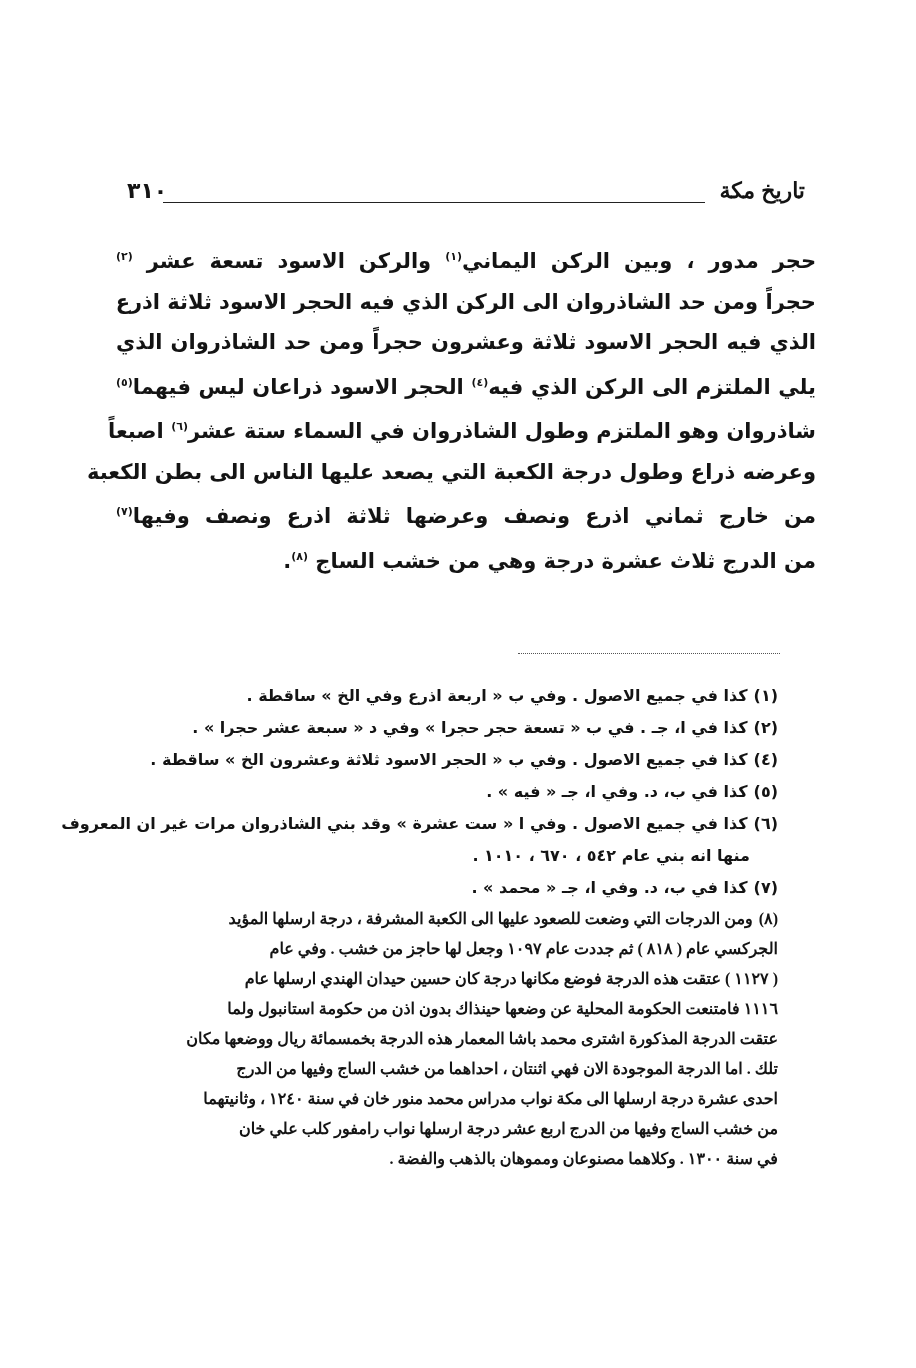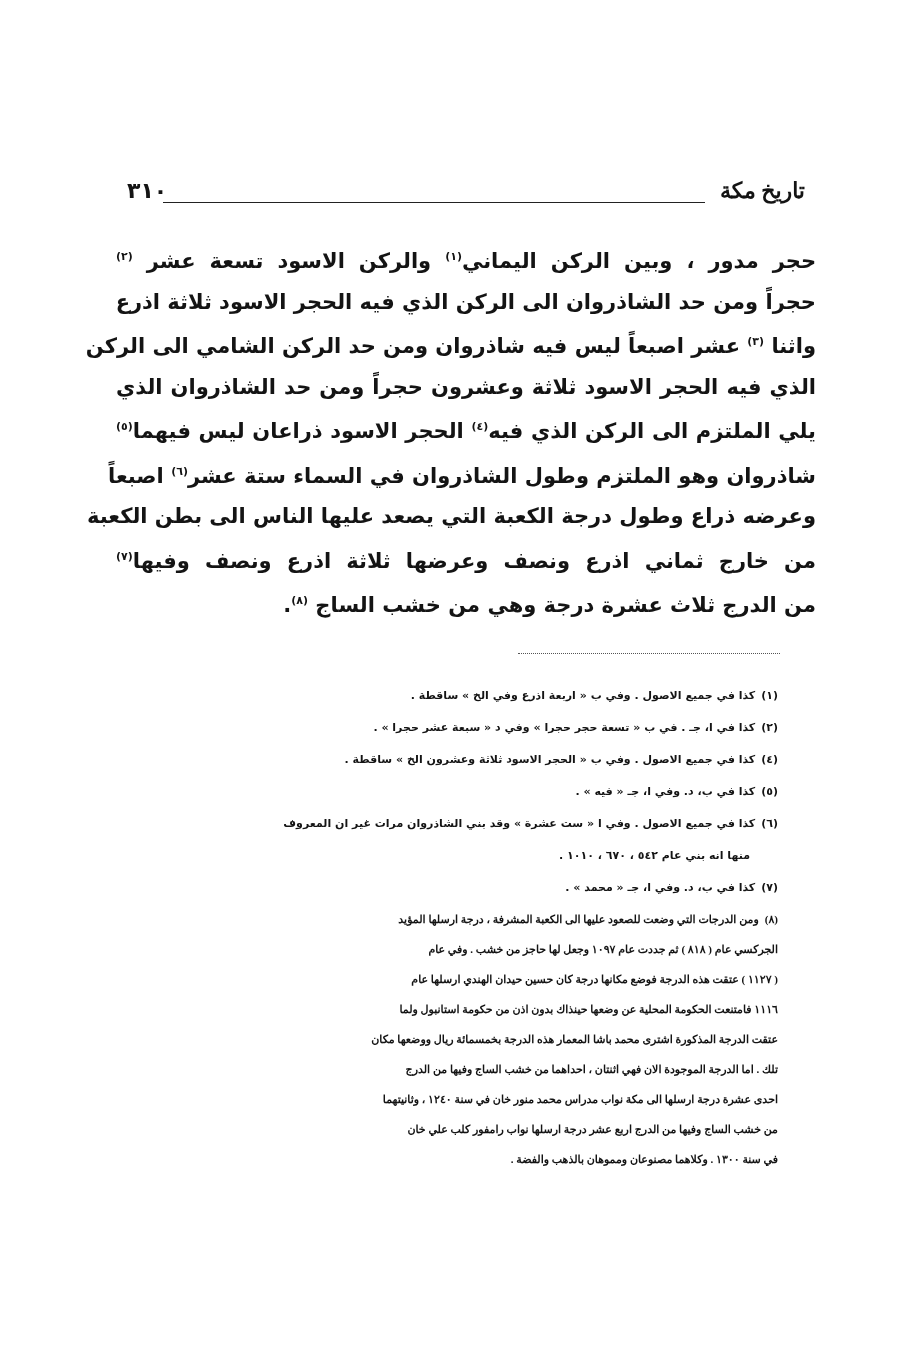--- a/index.html
+++ b/index.html
@@ -1,48 +1,47 @@
 <!DOCTYPE html>
 <html><head>
 <meta charset="utf-8">
 <style>
   html, body { margin: 0; padding: 0; background: #ffffff; }
   body { width: 916px; height: 1368px; position: relative; overflow: hidden; color: #141414; }
   .page { position: absolute; left: 0; top: 0; width: 916px; height: 1368px; background: #ffffff; }
   .header { position: absolute; left: 115px; top: 178px; width: 690px; height: 40px; direction: rtl; }
-  .header-title { position: absolute; right: 0; top: 0; font-family: Liberation Serif, serif; font-weight: bold; font-size: 22px; }
+  .header-title { position: absolute; right: 0; top: 0; font-family: Liberation Sans, sans-serif; font-weight: bold; font-size: 22px; }
   .header-rule { position: absolute; left: 48px; right: 100px; top: 24px; border-bottom: 1.5px solid #222; }
   .header-page { position: absolute; left: 0; top: 0; font-family: "DejaVu Sans", sans-serif; font-weight: bold; font-size: 22px; direction: rtl; margin-left: 12px; }
   .body-text { position: absolute; left: 116px; top: 237px; width: 700px; direction: rtl; text-align: justify; text-align-last: right; font-family: "DejaVu Sans", sans-serif; font-weight: bold; font-size: 21px; line-height: 40.5px; }
   .body-line { display: block; white-space: nowrap; text-align: justify; text-align-last: justify; }
   .body-line.last { text-align-last: right; }
   .sup { font-size: 11px; vertical-align: super; font-weight: bold; }
   .separator { position: absolute; left: 518px; top: 653px; width: 262px; border-top: 1.5px dotted #555; }
-  .notes { position: absolute; left: 130px; top: 680px; width: 648px; direction: rtl; font-family: "DejaVu Sans", sans-serif; font-weight: bold; font-size: 11px; line-height: 32px; }
+  .notes { position: absolute; left: 130px; top: 680px; width: 648px; direction: rtl; font-family: "DejaVu Sans", sans-serif; font-weight: bold; font-size: 16px; line-height: 32px; }
   .note { display: block; white-space: nowrap; }
   .note-num { display: inline-block; margin-left: 6px; }
   .note-cont { display: block; padding-right: 28px; white-space: nowrap; }
   .note8 .note-cont { padding-right: 0; margin-left: 24px; }
   .note8 { line-height: 30px; font-family: Liberation Serif, serif; }
 </style>
 </head>
 <body>
 
 <div class="page">
 
   <div class="header">
     <span class="header-title">تاريخ مكة</span>
     <div class="header-rule"></div>
     <span class="header-page">٣١٠</span>
   </div>
 
   <div class="body-text">
     <span class="body-line"><span>حجر مدور ، وبين الركن اليماني</span><span class="sup">(١)</span> <span>والركن الاسود تسعة عشر</span> <span class="sup">(٢)</span></span>
     <span class="body-line">حجراً ومن حد الشاذروان الى الركن الذي فيه الحجر الاسود ثلاثة اذرع</span>
-    <span class="body-line"><span>واثنا</span> <span class="sup">(٣)</span> <span>عشر اصبعاً ليس فيه شاذروان ومن حد الركن الشامي الى الركن</span></span>
     <span class="body-line">الذي فيه الحجر الاسود ثلاثة وعشرون حجراً ومن حد الشاذروان الذي</span>
     <span class="body-line"><span>يلي الملتزم الى الركن الذي فيه</span><span class="sup">(٤)</span> <span>الحجر الاسود ذراعان ليس فيهما</span><span class="sup">(٥)</span></span>
     <span class="body-line"><span>شاذروان وهو الملتزم وطول الشاذروان في السماء ستة عشر</span><span class="sup">(٦)</span> <span>اصبعاً</span></span>
     <span class="body-line">وعرضه ذراع وطول درجة الكعبة التي يصعد عليها الناس الى بطن الكعبة</span>
     <span class="body-line"><span>من خارج ثماني اذرع ونصف وعرضها ثلاثة اذرع ونصف وفيها</span><span class="sup">(٧)</span></span>
     <span class="body-line last"><span>من الدرج ثلاث عشرة درجة وهي من خشب الساج</span> <span class="sup">(٨)</span><span>.</span></span>
   </div>
 
   <div class="separator"></div>
 

